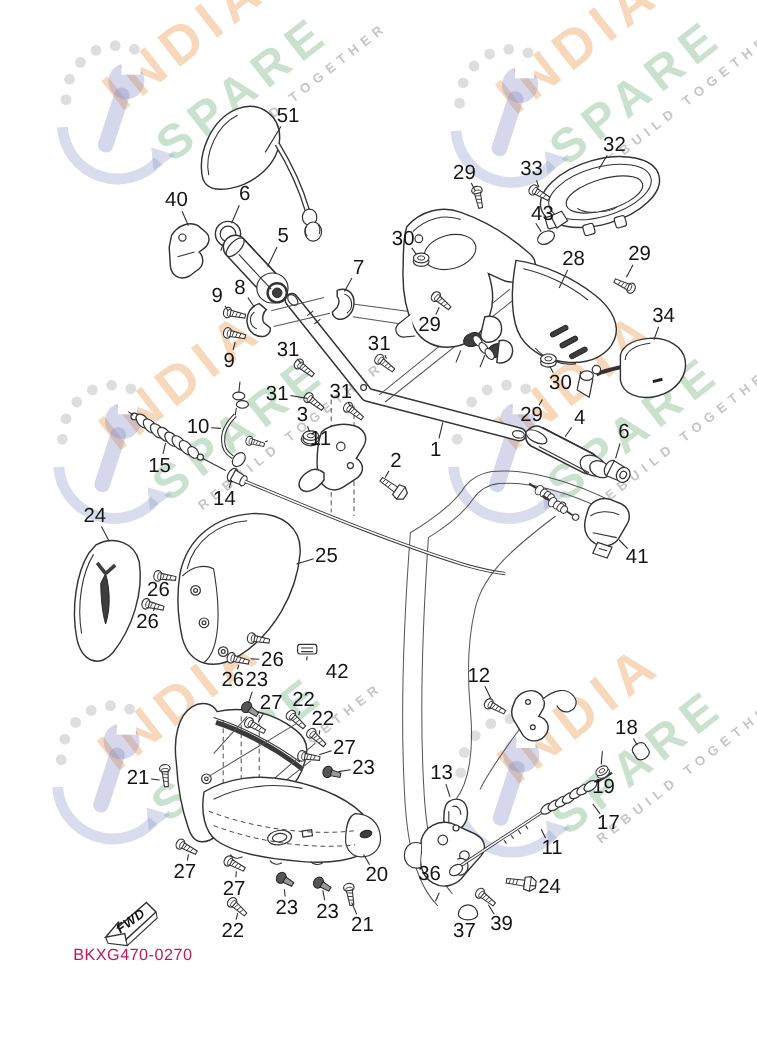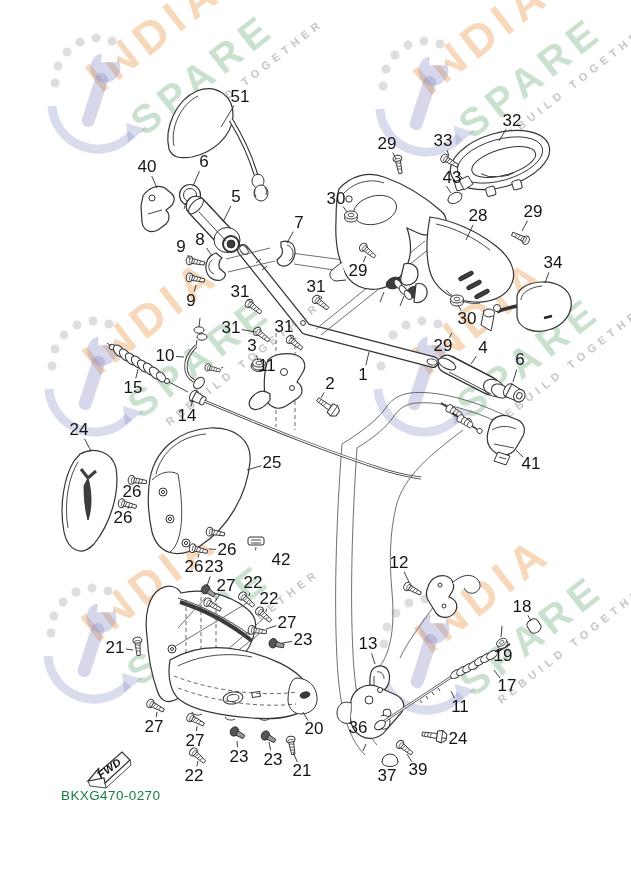--- a/index.html
+++ b/index.html
@@ -20,21 +20,21 @@
   #art .o2{fill:#fff;stroke:#333;stroke-width:1;}
   #art .d{fill:none;stroke:#333;stroke-width:.9;}
   #art .thin{fill:none;stroke:#555;stroke-width:.85;}
   #art .dark{fill:#3d3d3d;stroke:#222;stroke-width:.8;}
   #art .dash{fill:none;stroke:#444;stroke-width:.8;stroke-dasharray:4 3;}
   
   #label-layer{position:absolute;left:0;top:0;width:100%;height:100%;z-index:3;pointer-events:none;}
   .part-label{position:absolute;transform:translate(-50%,-50%);font-size:17px;color:#141414;}
   #fwd-text{position:absolute;left:96px;top:762px;z-index:4;transform:rotate(-36deg);
             font-size:11px;font-weight:bold;font-style:italic;color:#111;letter-spacing:.5px;}
-  #code-text{position:absolute;left:61px;top:788px;z-index:4;font-size:13.5px;color:#15803d;letter-spacing:.4px;}
+  #code-text{position:absolute;left:61px;top:788px;z-index:4;font-size:13.5px;color:#be185d;letter-spacing:.4px;}
 </style>
 </head>
 <body>
 
 <div id="stage">
 
   <div id="wm-layer">
     <div class="wm-tile" style="left:40px;top:-72px">
       <span class="wm-india">INDIA</span>
       <span class="wm-spare">SPARE</span>

